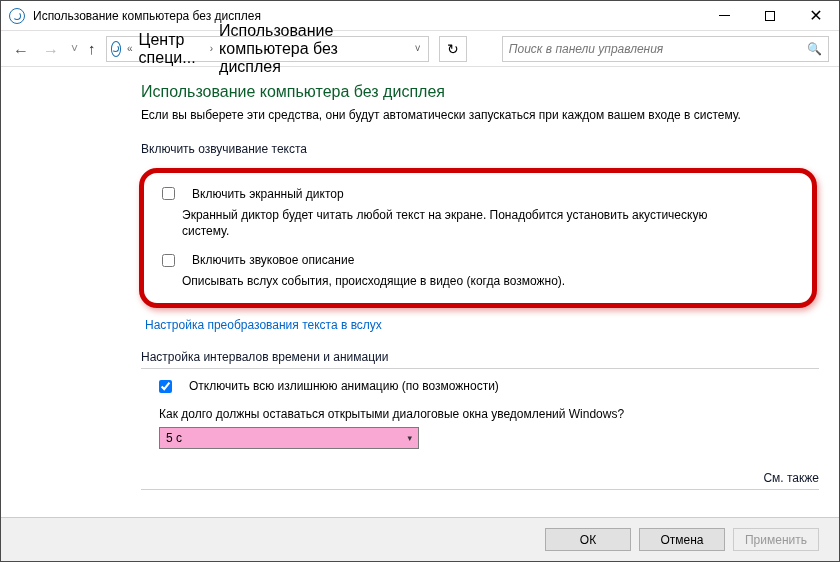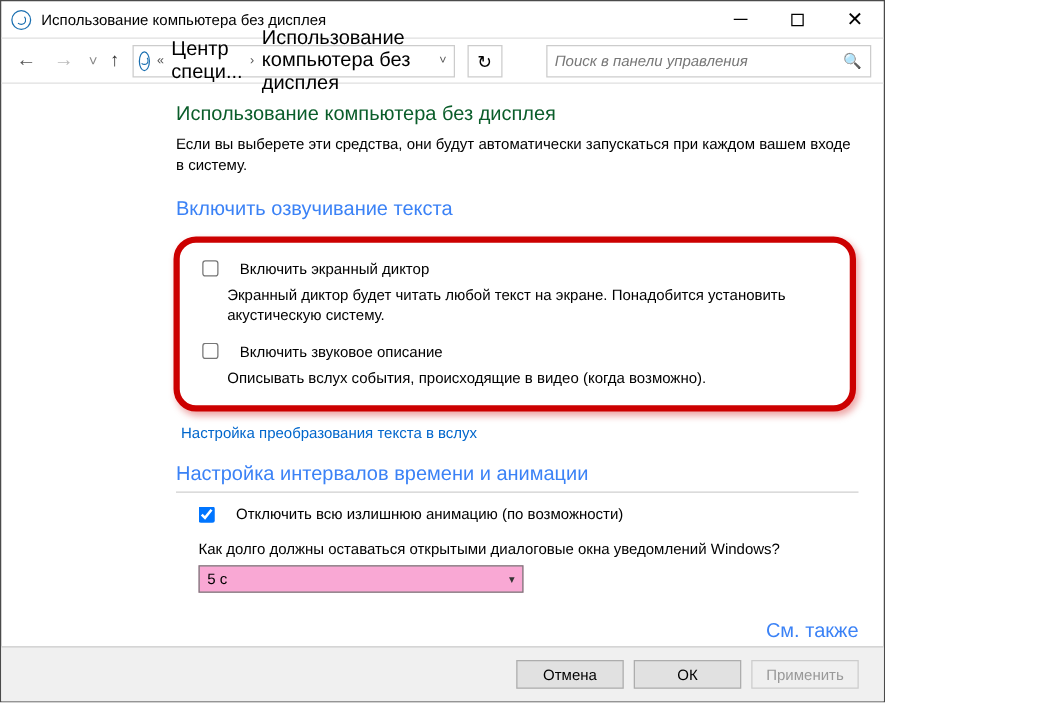--- a/index.html
+++ b/index.html
@@ -1,17 +1,17 @@
 <!DOCTYPE html>
 <html><head>
 <meta charset="utf-8">
 <style>
 * { box-sizing: border-box; margin: 0; padding: 0; }
 body { font-family: "Segoe UI", Tahoma, sans-serif; font-size: 12px; background: #fff; width: 840px; height: 562px; overflow: hidden; position: relative; }
-.window { width: 708px; height: 562px; border: 1px solid #4a4a4a; background: #fff; display: flex; flex-direction: column; }
+.window { width: 840px; height: 562px; border: 1px solid #4a4a4a; background: #fff; display: flex; flex-direction: column; }
 
 .titlebar { height: 30px; display: flex; align-items: center; padding-left: 8px; border-bottom: 1px solid #e0e0e0; }
 .titlebar-icon { width: 16px; height: 16px; border-radius: 50%; border: 1.5px solid #1a6fb0; position: relative; margin-right: 8px; display:flex; align-items:center; justify-content:center; }
 .titlebar-icon::after { content:""; width:6px; height:6px; border:1.5px solid #1a6fb0; border-radius:50%; border-top-color:transparent; border-left-color:transparent; }
 .titlebar-title { flex: 1; font-size: 12px; color: #000; }
 .win-controls { display: flex; }
 .win-controls div { width: 46px; height: 30px; display: flex; align-items: center; justify-content: center; font-size: 14px; color: #000; }
 .win-controls .wc-line { width: 11px; height: 1px; background:#000; }
 .win-controls .wc-box { width: 10px; height: 10px; border: 1px solid #000; }
 
@@ -27,21 +27,21 @@
 .crumb-spacer { flex: 1; }
 .crumb-drop { width: 20px; text-align: center; color:#555; font-size:10px; }
 .refresh-btn { width: 28px; height: 26px; border: 1px solid #ccc; display:flex; align-items:center; justify-content:center; font-size: 14px; }
 .search-box { flex: 1; height: 26px; border: 1px solid #ccc; display: flex; align-items: center; padding: 0 6px; color: #777; font-size: 12px; margin-left: 25px; }
 .search-box span:first-child { flex: 1; font-style: italic; }
 
 .content { flex: 1; overflow-y: auto; padding: 16px 20px 16px 140px; }
 .page-title { color: #0a5d2a; font-size: 16px; font-weight: 400; margin-bottom: 6px; }
 .page-desc { font-size: 12px; color: #000; margin-bottom: 18px; line-height: 1.4; max-width: 600px; }
 
-.section-header { font-size: 16px; color: #3b82f6; border-bottom: 1px solid #d0d0d0; padding-bottom: 4px; margin-bottom: 10px; }
+.section-header { font-size: 12px; color: #0f172a; border-bottom: 1px solid #d0d0d0; padding-bottom: 4px; margin-bottom: 10px; }
 
 .highlight-box { border: 5px solid #cc0000; border-radius: 18px; padding: 14px 18px 14px 18px; margin: -2px 2px 10px -2px; box-shadow: 2px 3px 6px rgba(204,0,0,0.35); background:#fff; position: relative; }
 
 .check-group { margin-bottom: 14px; }
 .check-row { display: flex; align-items: center; gap: 17px; margin-bottom: 6px; }
 .check-row input[type=checkbox] { width: 13px; height: 13px; }
 .check-label { font-size: 12px; }
 .check-desc { font-size: 12px; margin-left: 20px; line-height: 1.35; max-width: 560px; }
 
 .link { color: #0066cc; font-size: 12px; cursor: pointer; }
@@ -136,17 +136,17 @@
     <div class="duration-label">Как долго должны оставаться открытыми диалоговые окна уведомлений Windows?</div>
     <div class="select-box">
       <span>5 с</span>
       <span class="select-caret">▾</span>
     </div>
 
     <div class="section-header see-also">См. также</div>
   </div>
 
   <div class="footer">
+    <button>ОК</button>
     <button>Отмена</button>
-    <button>ОК</button>
     <button class="disabled">Применить</button>
   </div>
 </div>
 
 </body></html>

